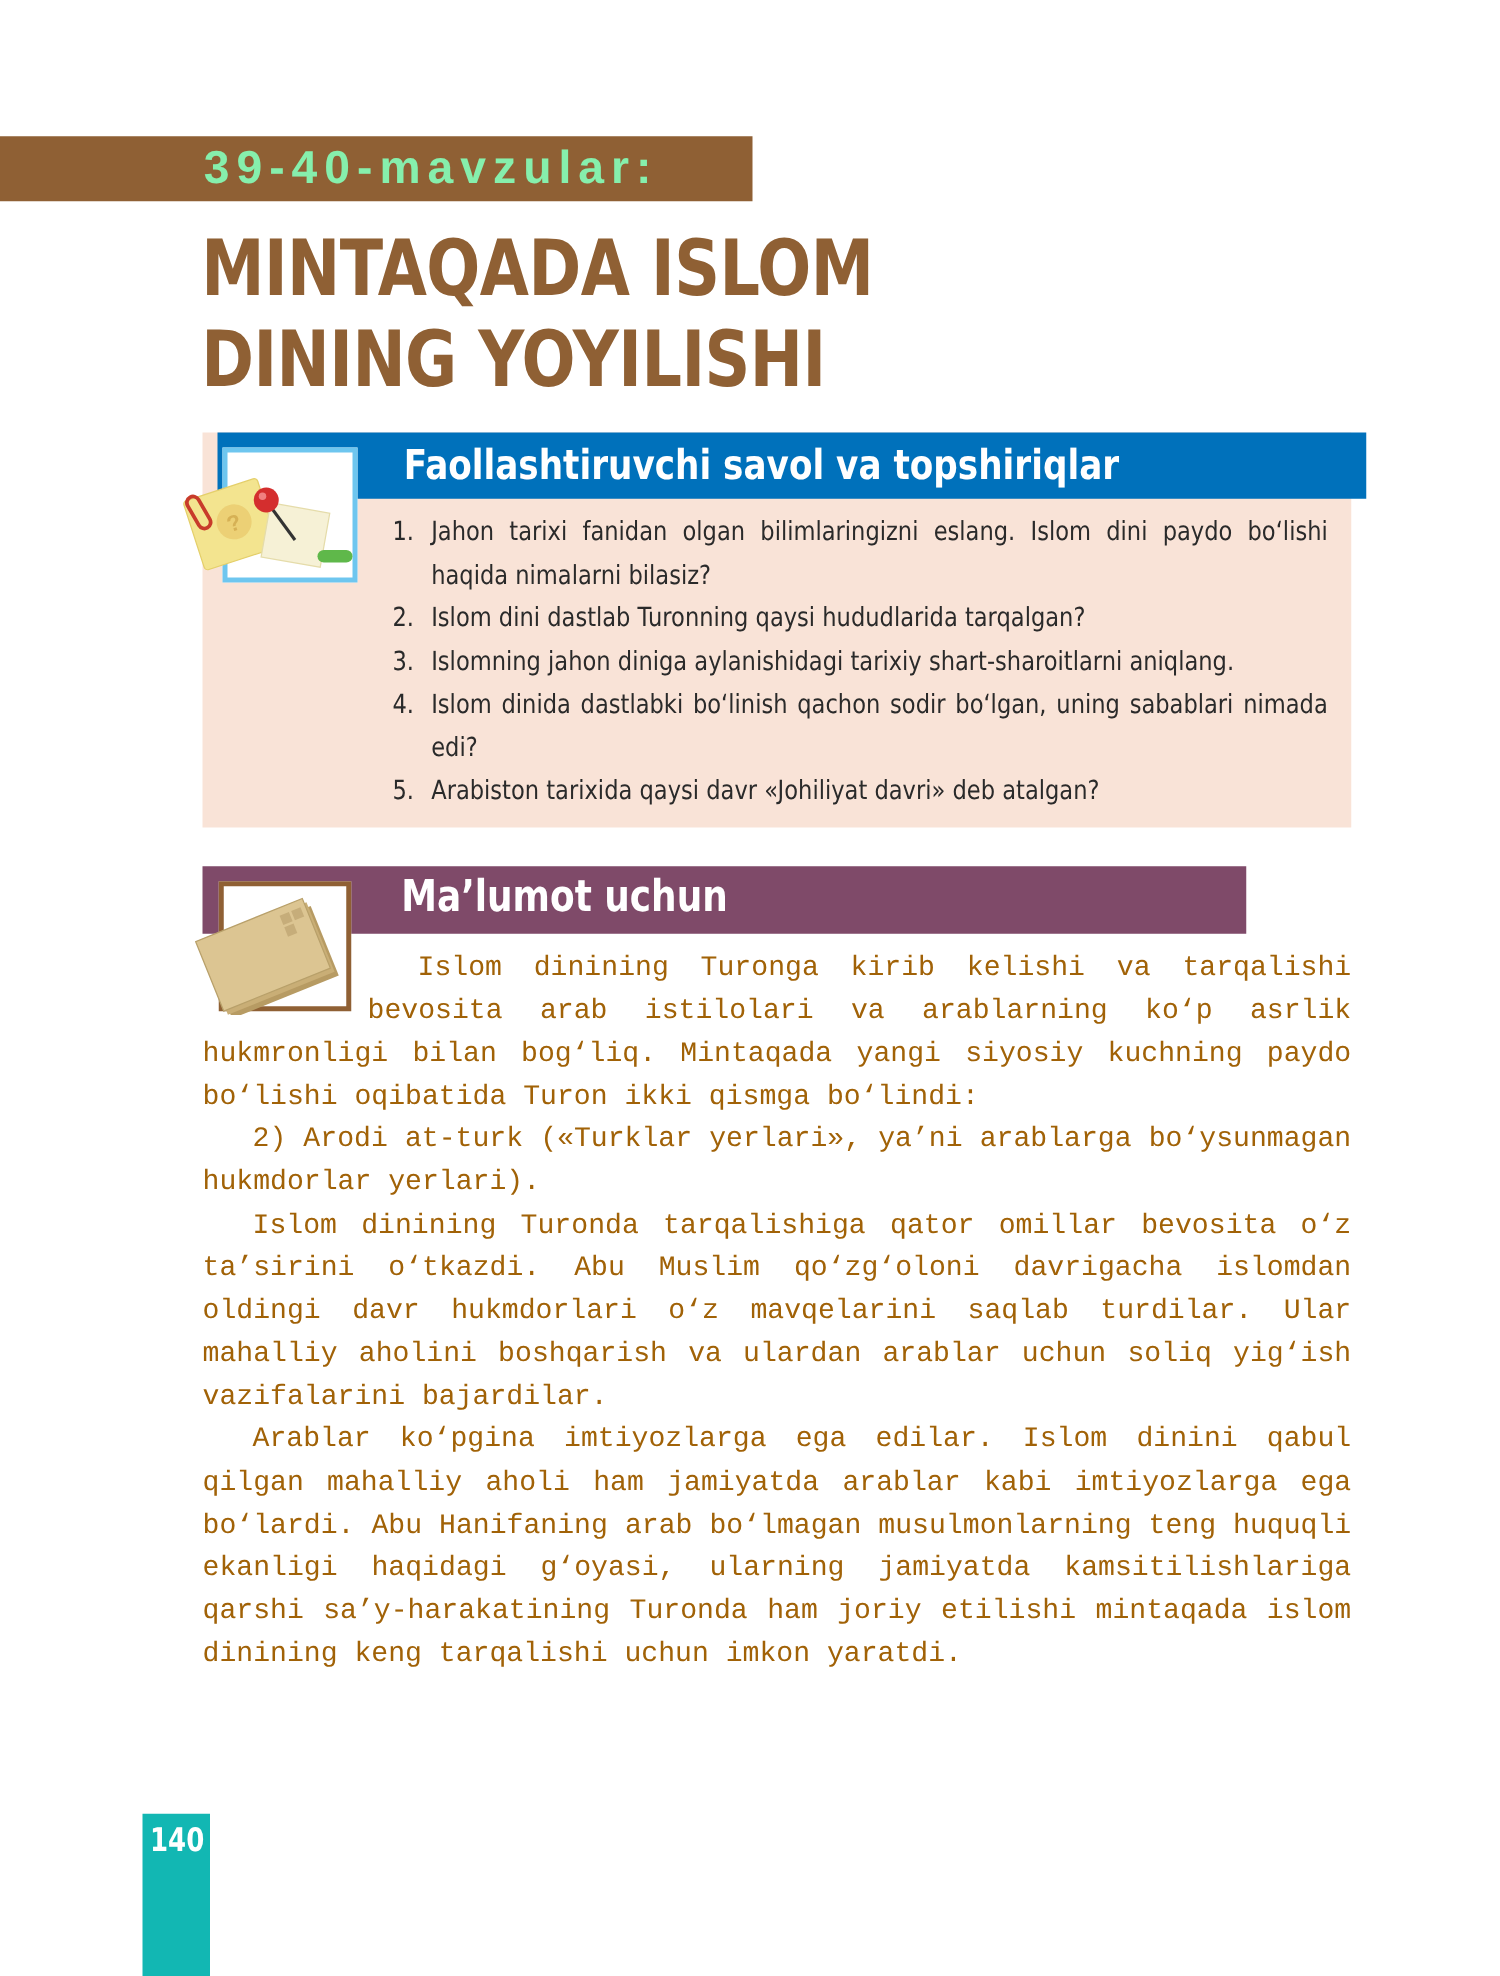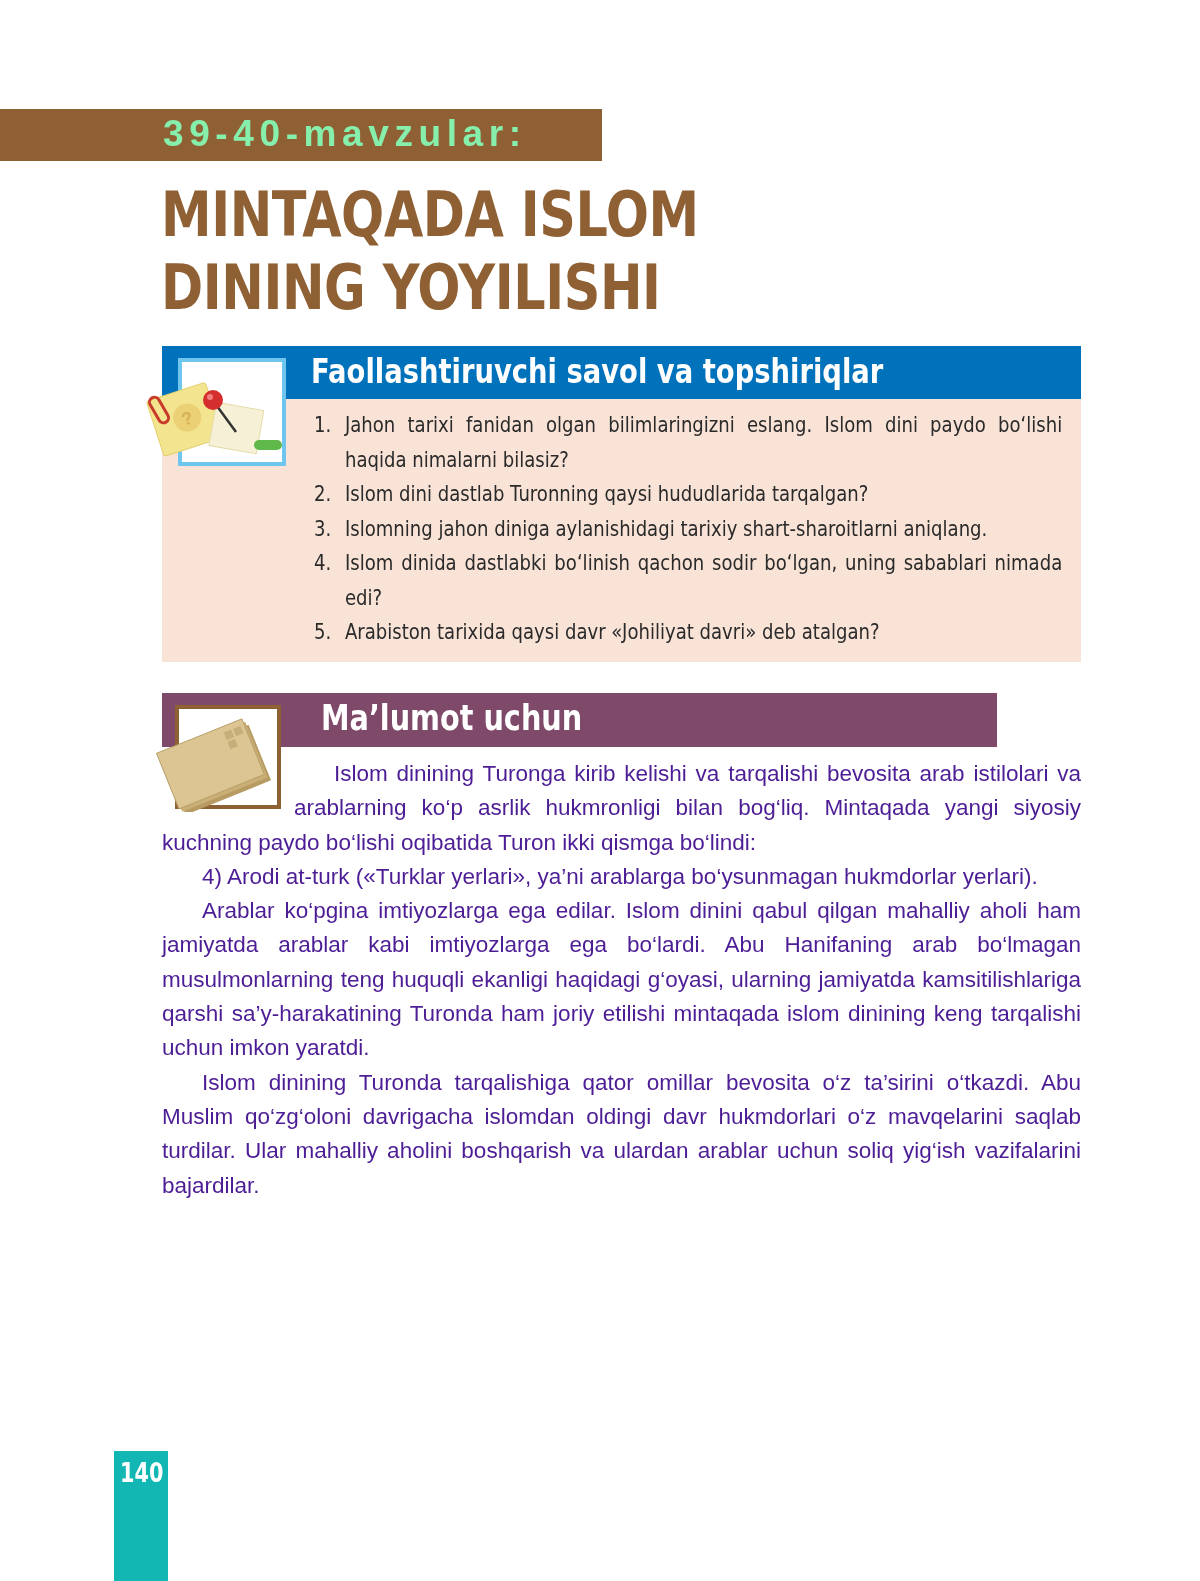--- a/index.html
+++ b/index.html
@@ -47,21 +47,21 @@
 
     
     .questions-box {
       position: absolute;
       left: 162px; top: 346px;
       width: 919px; height: 316px;
       background: #f9e3d7;
     }
     .questions-header {
       position: absolute;
-      left: 0; top: 0;
+      left: 12px; top: 0;
       width: 919px; height: 53px;
       background: #0071bb;
     }
     .questions-header span {
       position: absolute;
       left: 149px; top: 6px;
       font-family: "DejaVu Sans", sans-serif;
       font-weight: bold;
       font-size: 33px;
       color: #ffffff;
@@ -124,24 +124,24 @@
       width: 106px; height: 104px;
       border: 4px solid #8f6034;
       background: #ffffff;
     }
 
     
     .body-text {
       position: absolute;
       left: 162px; top: 757px;
       width: 919px;
-      font-family: Liberation Sans, sans-serif;
+      font-family: Liberation Mono, monospace;
       font-size: 22.5px;
       line-height: 34.3px;
-      color: #4c1d95;
+      color: #a16207;
     }
     .body-text p {
       text-align: justify;
       text-indent: 40px;
     }
     .body-text p.first {
       text-indent: 0;
     }
     .float-spacer {
       float: left;
@@ -251,20 +251,20 @@
       <rect x="10" y="20" width="92" height="60" fill="#dcc592" stroke="#b8a06a" stroke-width="1"></rect>
       <rect x="80" y="26" width="8" height="8" fill="#c6ad7a"></rect>
       <rect x="90" y="26" width="8" height="8" fill="#c6ad7a"></rect>
       <rect x="80" y="36" width="8" height="8" fill="#c6ad7a"></rect>
     </g>
   </svg>
 </div>
 
 <div class="body-text">
   <p class="first"><span class="float-spacer"></span><span class="first-line-indent"></span><span>Islom dinining Turonga kirib kelishi va tarqalishi bevosita arab istilolari va arablarning ko‘p asrlik hukmronligi bilan bog‘liq. Mintaqada yangi siyosiy kuchning paydo bo‘lishi oqibatida Turon ikki qismga bo‘lindi:</span></p>
-  <p>4) Arodi at-turk («Turklar yerlari», ya’ni arablarga bo‘ysunmagan hukmdorlar yerlari).</p>
+  <p>2) Arodi at-turk («Turklar yerlari», ya’ni arablarga bo‘ysunmagan hukmdorlar yerlari).</p>
+  <p>Islom dinining Turonda tarqalishiga qator omillar bevosita o‘z ta’sirini o‘tkazdi. Abu Muslim qo‘zg‘oloni davrigacha islomdan oldingi davr hukmdorlari o‘z mavqelarini saqlab turdilar. Ular mahalliy aholini boshqarish va ulardan arablar uchun soliq yig‘ish vazifalarini bajardilar.</p>
   <p>Arablar ko‘pgina imtiyozlarga ega edilar. Islom dinini qabul qilgan mahalliy aholi ham jamiyatda arablar kabi imtiyozlarga ega bo‘lardi. Abu Hanifaning arab bo‘lmagan musulmonlarning teng huquqli ekanligi haqidagi g‘oyasi, ularning jamiyatda kamsitilishlariga qarshi sa’y-harakatining Turonda ham joriy etilishi mintaqada islom dinining keng tarqalishi uchun imkon yaratdi.</p>
-  <p>Islom dinining Turonda tarqalishiga qator omillar bevosita o‘z ta’sirini o‘tkazdi. Abu Muslim qo‘zg‘oloni davrigacha islomdan oldingi davr hukmdorlari o‘z mavqelarini saqlab turdilar. Ular mahalliy aholini boshqarish va ulardan arablar uchun soliq yig‘ish vazifalarini bajardilar.</p>
 </div>
 
 <div class="page-tab">
   <span>140</span>
 </div>
 
 </body></html>

